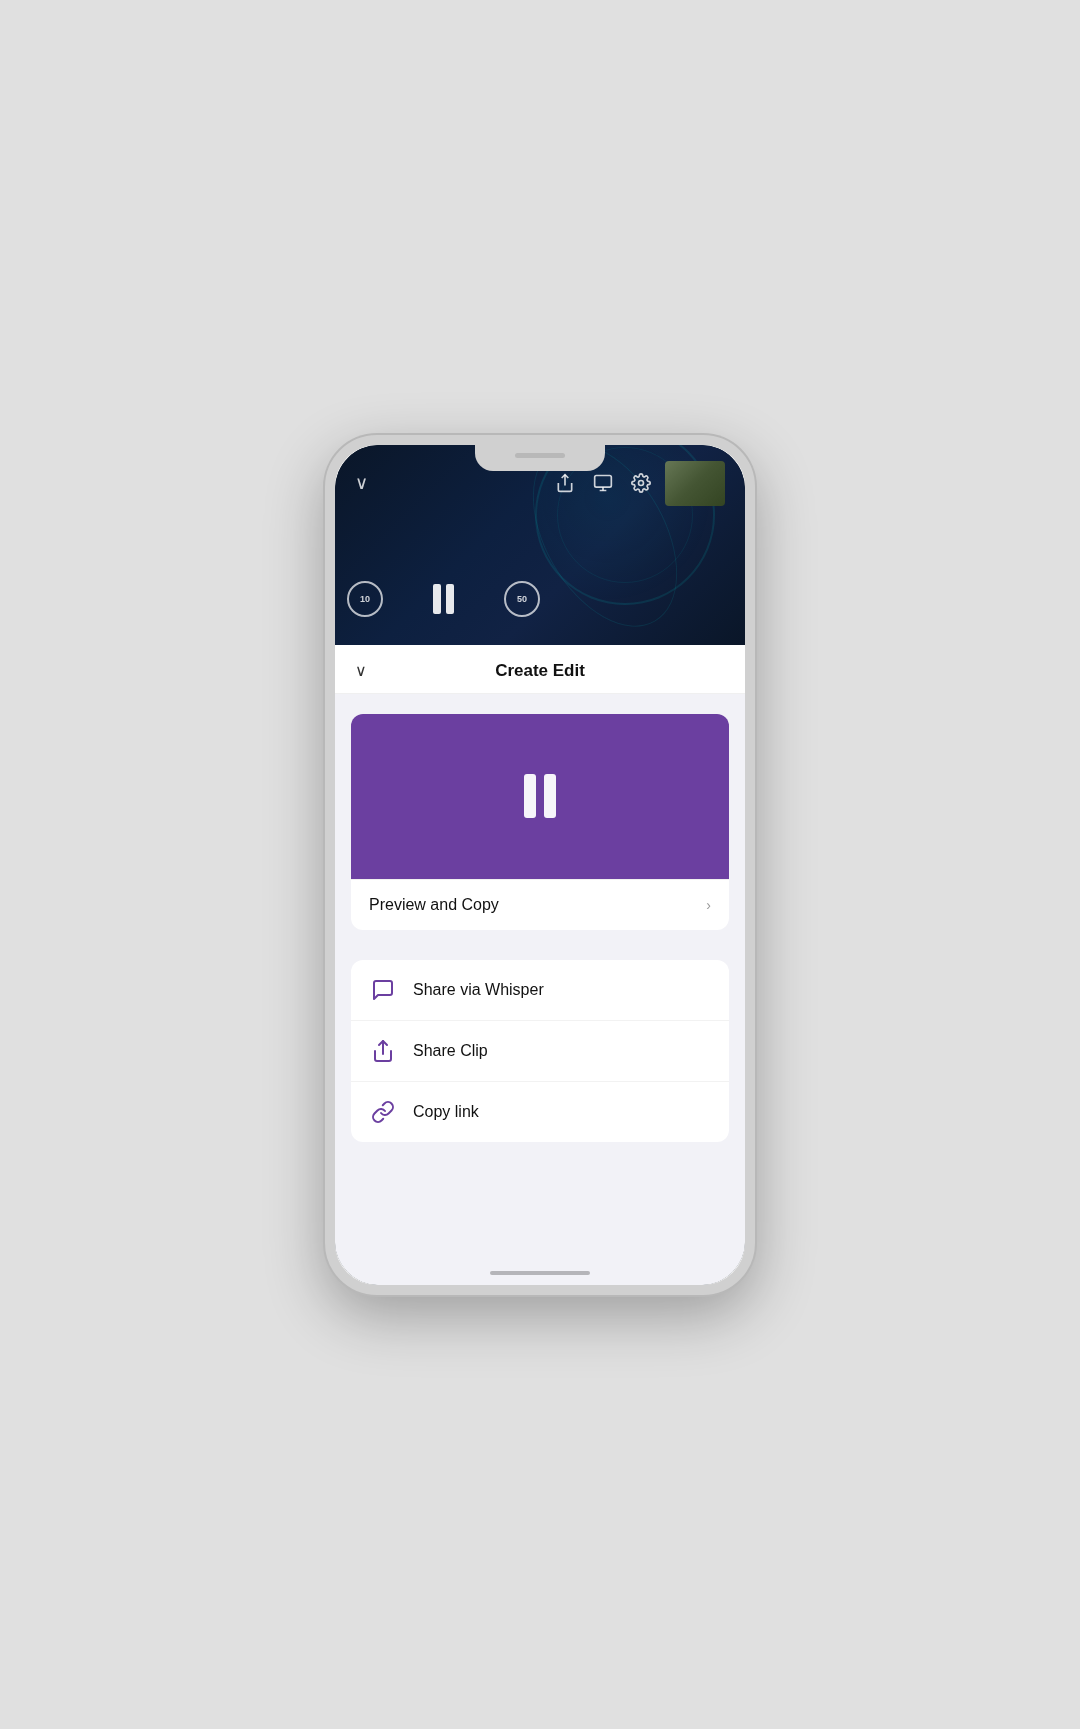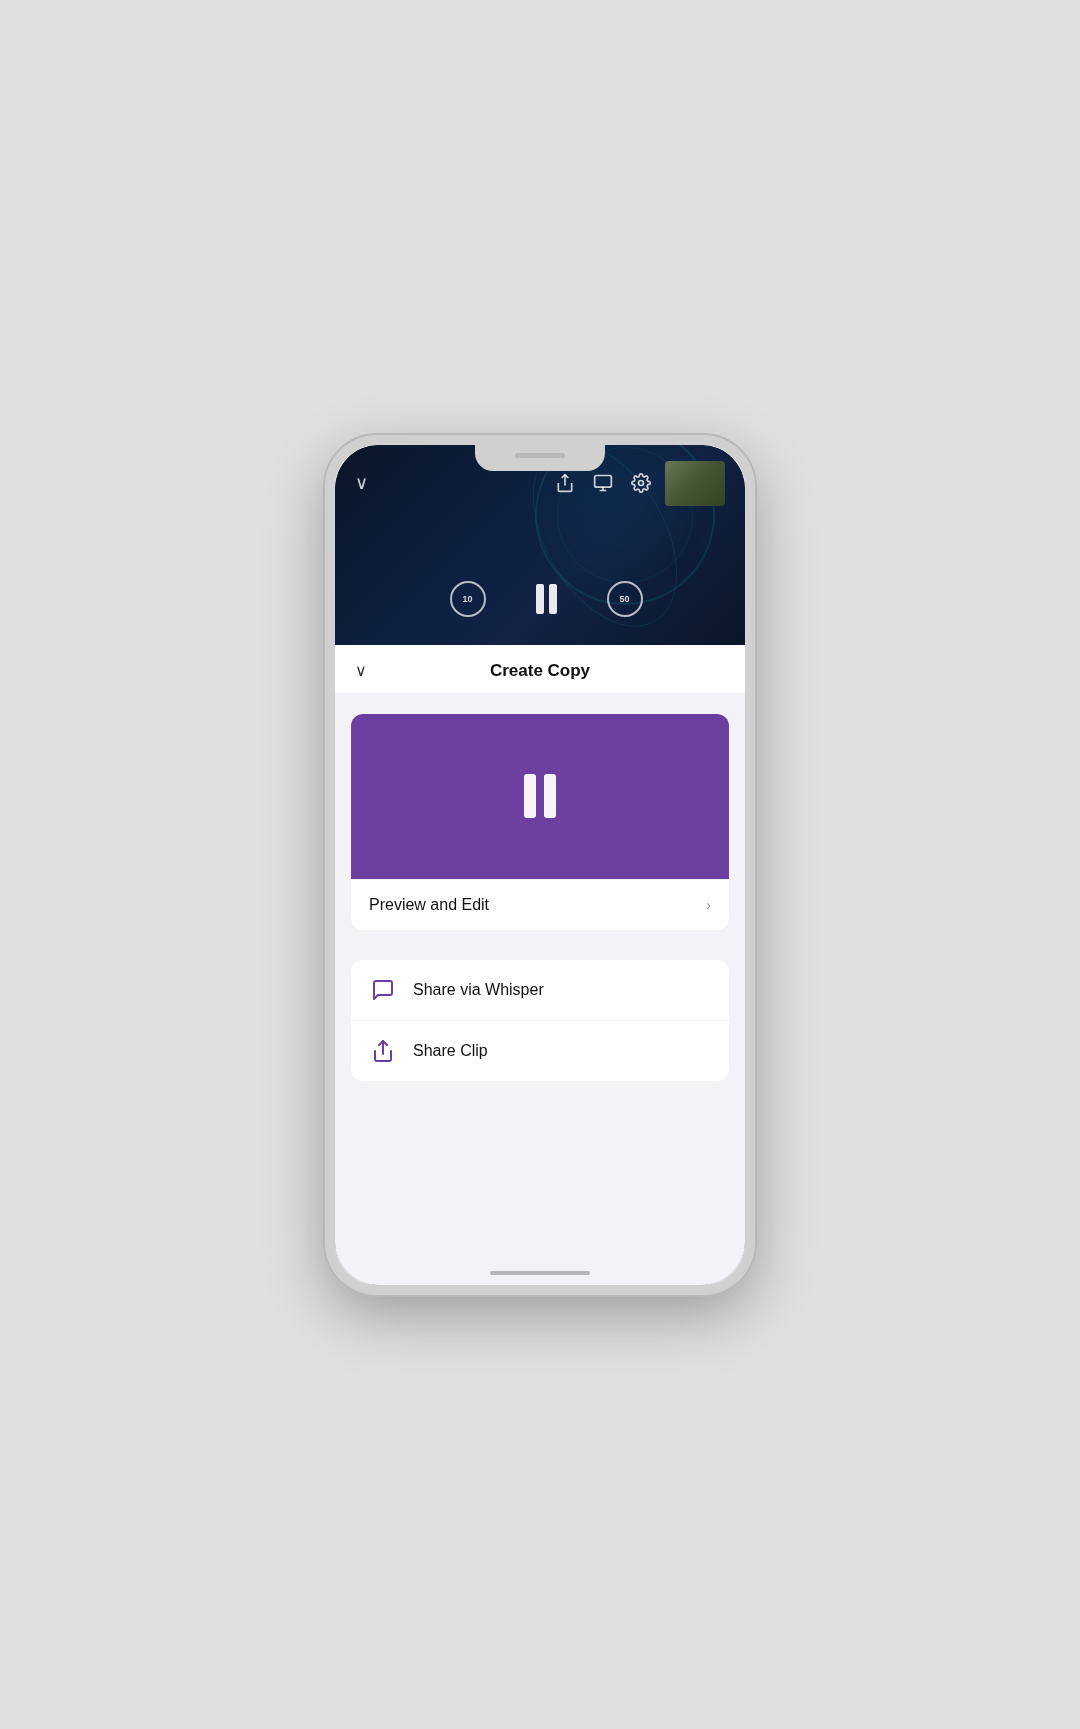--- a/index.html
+++ b/index.html
@@ -157,21 +157,20 @@
       justify-content: center;
     }
 
     
     .playback-controls {
       position: absolute;
       bottom: 28px;
       left: 0;
       right: 0;
       display: flex;
-      justify-content: center;
       align-items: center;
       gap: 50px;
       padding-left: 12px;
     }
 
     .skip-btn {
       color: rgba(255,255,255,0.8);
       font-size: 14px;
       display: flex;
       flex-direction: column;
@@ -420,34 +419,34 @@
             <span class="skip-num">50</span>
           </div>
         </div>
       </div>
     </div>
 
     <div class="bottom-sheet">
 
       <div class="sheet-header">
         <div class="sheet-chevron">∨</div>
-        <span class="sheet-title">Create Copy</span>
+        <span class="sheet-title">Create Edit</span>
       </div>
 
       <div class="sheet-body-wrapper">
 
         <div class="clip-card">
           <div class="clip-video-area">
             <div class="pause-icon-large">
               <div class="pause-bar-large"></div>
               <div class="pause-bar-large"></div>
             </div>
           </div>
           <div class="preview-edit-row">
-            <span class="preview-edit-label">Preview and Edit</span>
+            <span class="preview-edit-label">Preview and Copy</span>
             <span class="chevron-right">›</span>
           </div>
         </div>
 
         <div class="gap-area"></div>
 
         <div class="actions-list">
 
           <div class="action-item">
             <div class="action-icon">
@@ -462,20 +461,29 @@
             <div class="action-icon">
               <svg viewBox="0 0 24 24" fill="none" stroke="#6b3fa0" stroke-width="2" stroke-linecap="round" stroke-linejoin="round">
                 <path d="M4 12v8a2 2 0 002 2h12a2 2 0 002-2v-8"></path>
                 <polyline points="16 6 12 2 8 6"></polyline>
                 <line x1="12" y1="2" x2="12" y2="15"></line>
               </svg>
             </div>
             <span class="action-label">Share Clip</span>
           </div>
 
+          <div class="action-item">
+            <div class="action-icon">
+              <svg viewBox="0 0 24 24" fill="none" stroke="#6b3fa0" stroke-width="2" stroke-linecap="round" stroke-linejoin="round">
+                <path d="M10 13a5 5 0 007.54.54l3-3a5 5 0 00-7.07-7.07l-1.72 1.71"></path>
+                <path d="M14 11a5 5 0 00-7.54-.54l-3 3a5 5 0 007.07 7.07l1.71-1.71"></path>
+              </svg>
+            </div>
+            <span class="action-label">Copy link</span>
+          </div>
 
         </div>
 
       </div>
     </div>
 
     <div class="home-indicator"></div>
   </div>
 </div>
 

